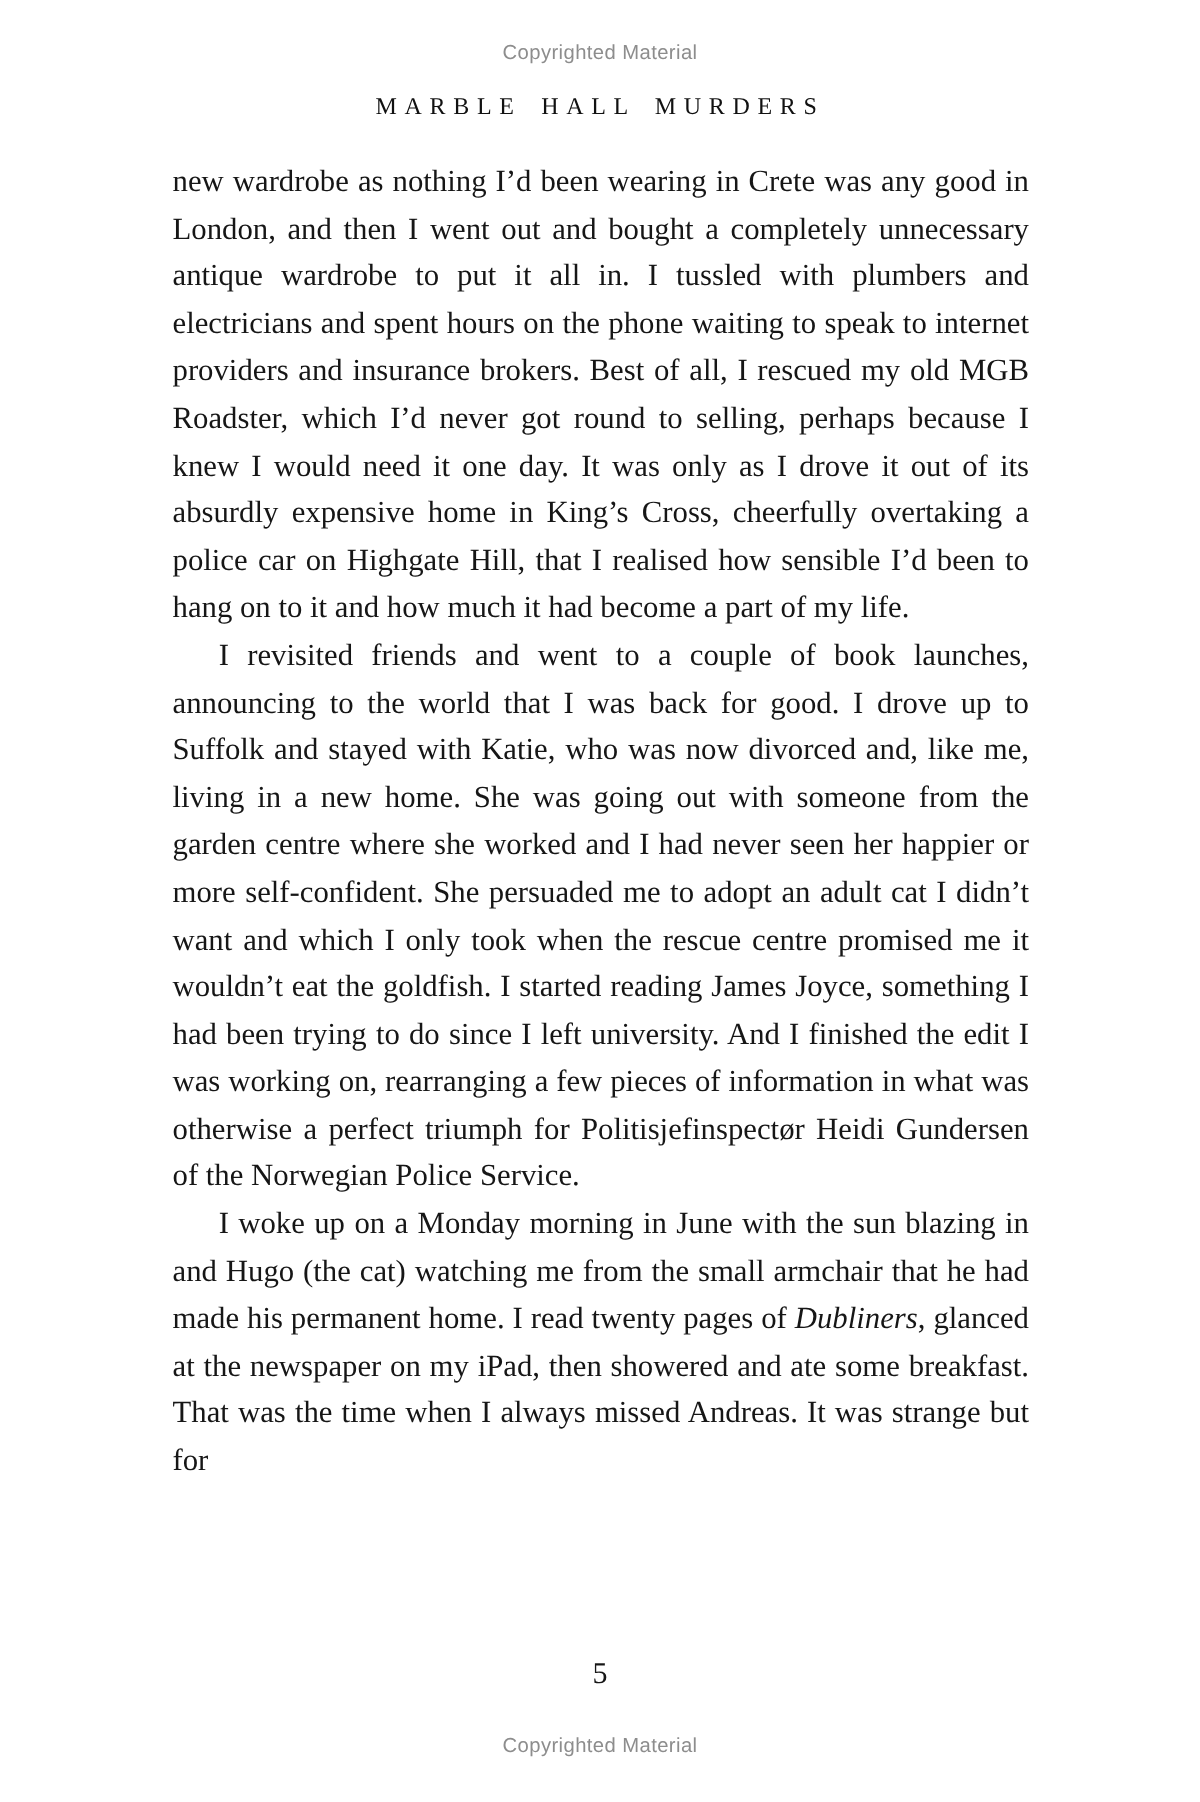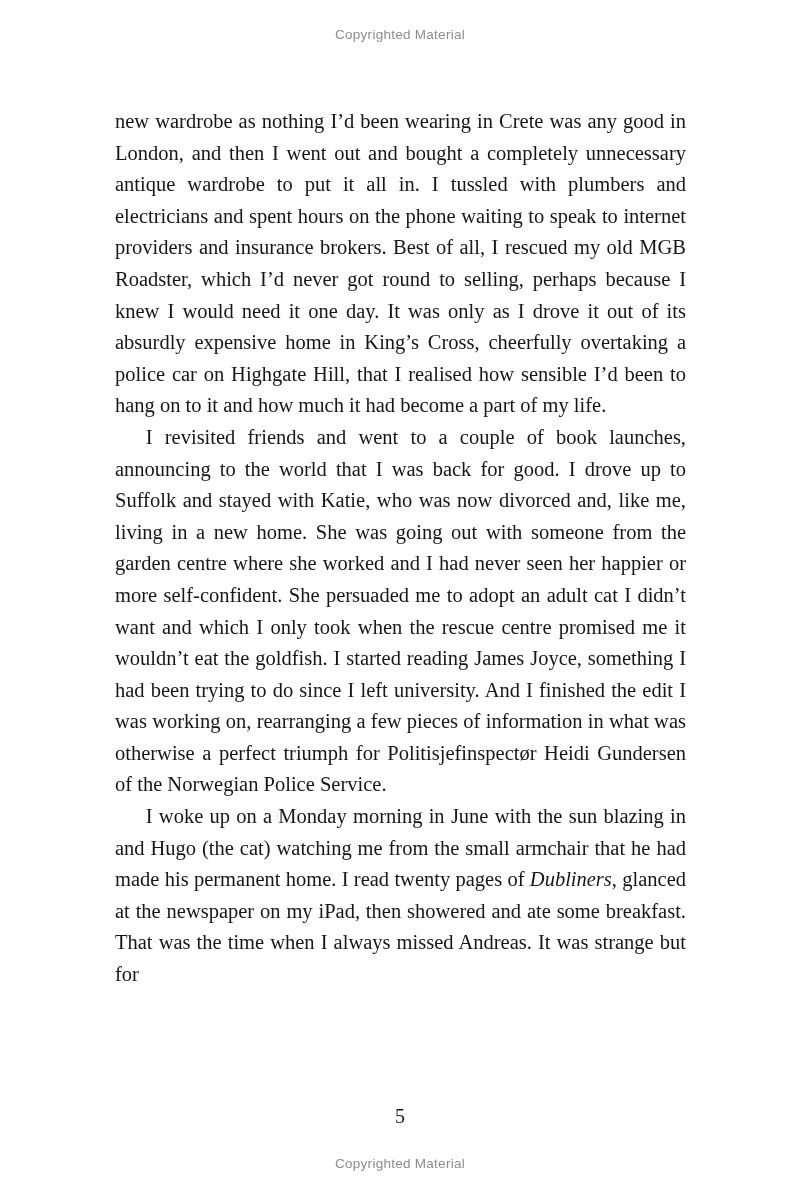--- a/index.html
+++ b/index.html
@@ -72,20 +72,21 @@
     color: #161616;
   }
 </style>
 </head>
 <body>
 
 <div class="page">
 
   <div class="notice notice-top">Copyrighted Material</div>
 
+  <h1 class="running-head">MARBLE HALL MURDERS</h1>
 
   <div class="body-text">
     <p class="no-indent">new wardrobe as nothing I’d been wearing in Crete was any good in London, and then I went out and bought a completely unnecessary antique wardrobe to put it all in. I tussled with plumbers and electricians and spent hours on the phone waiting to speak to internet providers and insurance brokers. Best of all, I rescued my old MGB Roadster, which I’d never got round to selling, perhaps because I knew I would need it one day. It was only as I drove it out of its absurdly expensive home in King’s Cross, cheerfully overtaking a police car on Highgate Hill, that I realised how sensible I’d been to hang on to it and how much it had become a part of my life.</p>
     <p>I revisited friends and went to a couple of book launches, announcing to the world that I was back for good. I drove up to Suffolk and stayed with Katie, who was now divorced and, like me, living in a new home. She was going out with someone from the garden centre where she worked and I had never seen her happier or more self-confident. She persuaded me to adopt an adult cat I didn’t want and which I only took when the rescue centre promised me it wouldn’t eat the goldfish. I started reading James Joyce, something I had been trying to do since I left university. And I finished the edit I was working on, rearranging a few pieces of information in what was otherwise a perfect triumph for Politisjefinspectør Heidi Gundersen of the Norwegian Police Service.</p>
     <p><span>I woke up on a Monday morning in June with the sun blazing in and Hugo (the cat) watching me from the small armchair that he had made his permanent home. I read twenty pages of </span><em class="book-title-em">Dubliners</em><span>, glanced at the newspaper on my iPad, then showered and ate some breakfast. That was the time when I always missed Andreas. It was strange but for</span></p>
   </div>
 
   <div class="page-number">5</div>
 
   <div class="notice notice-bottom">Copyrighted Material</div>

